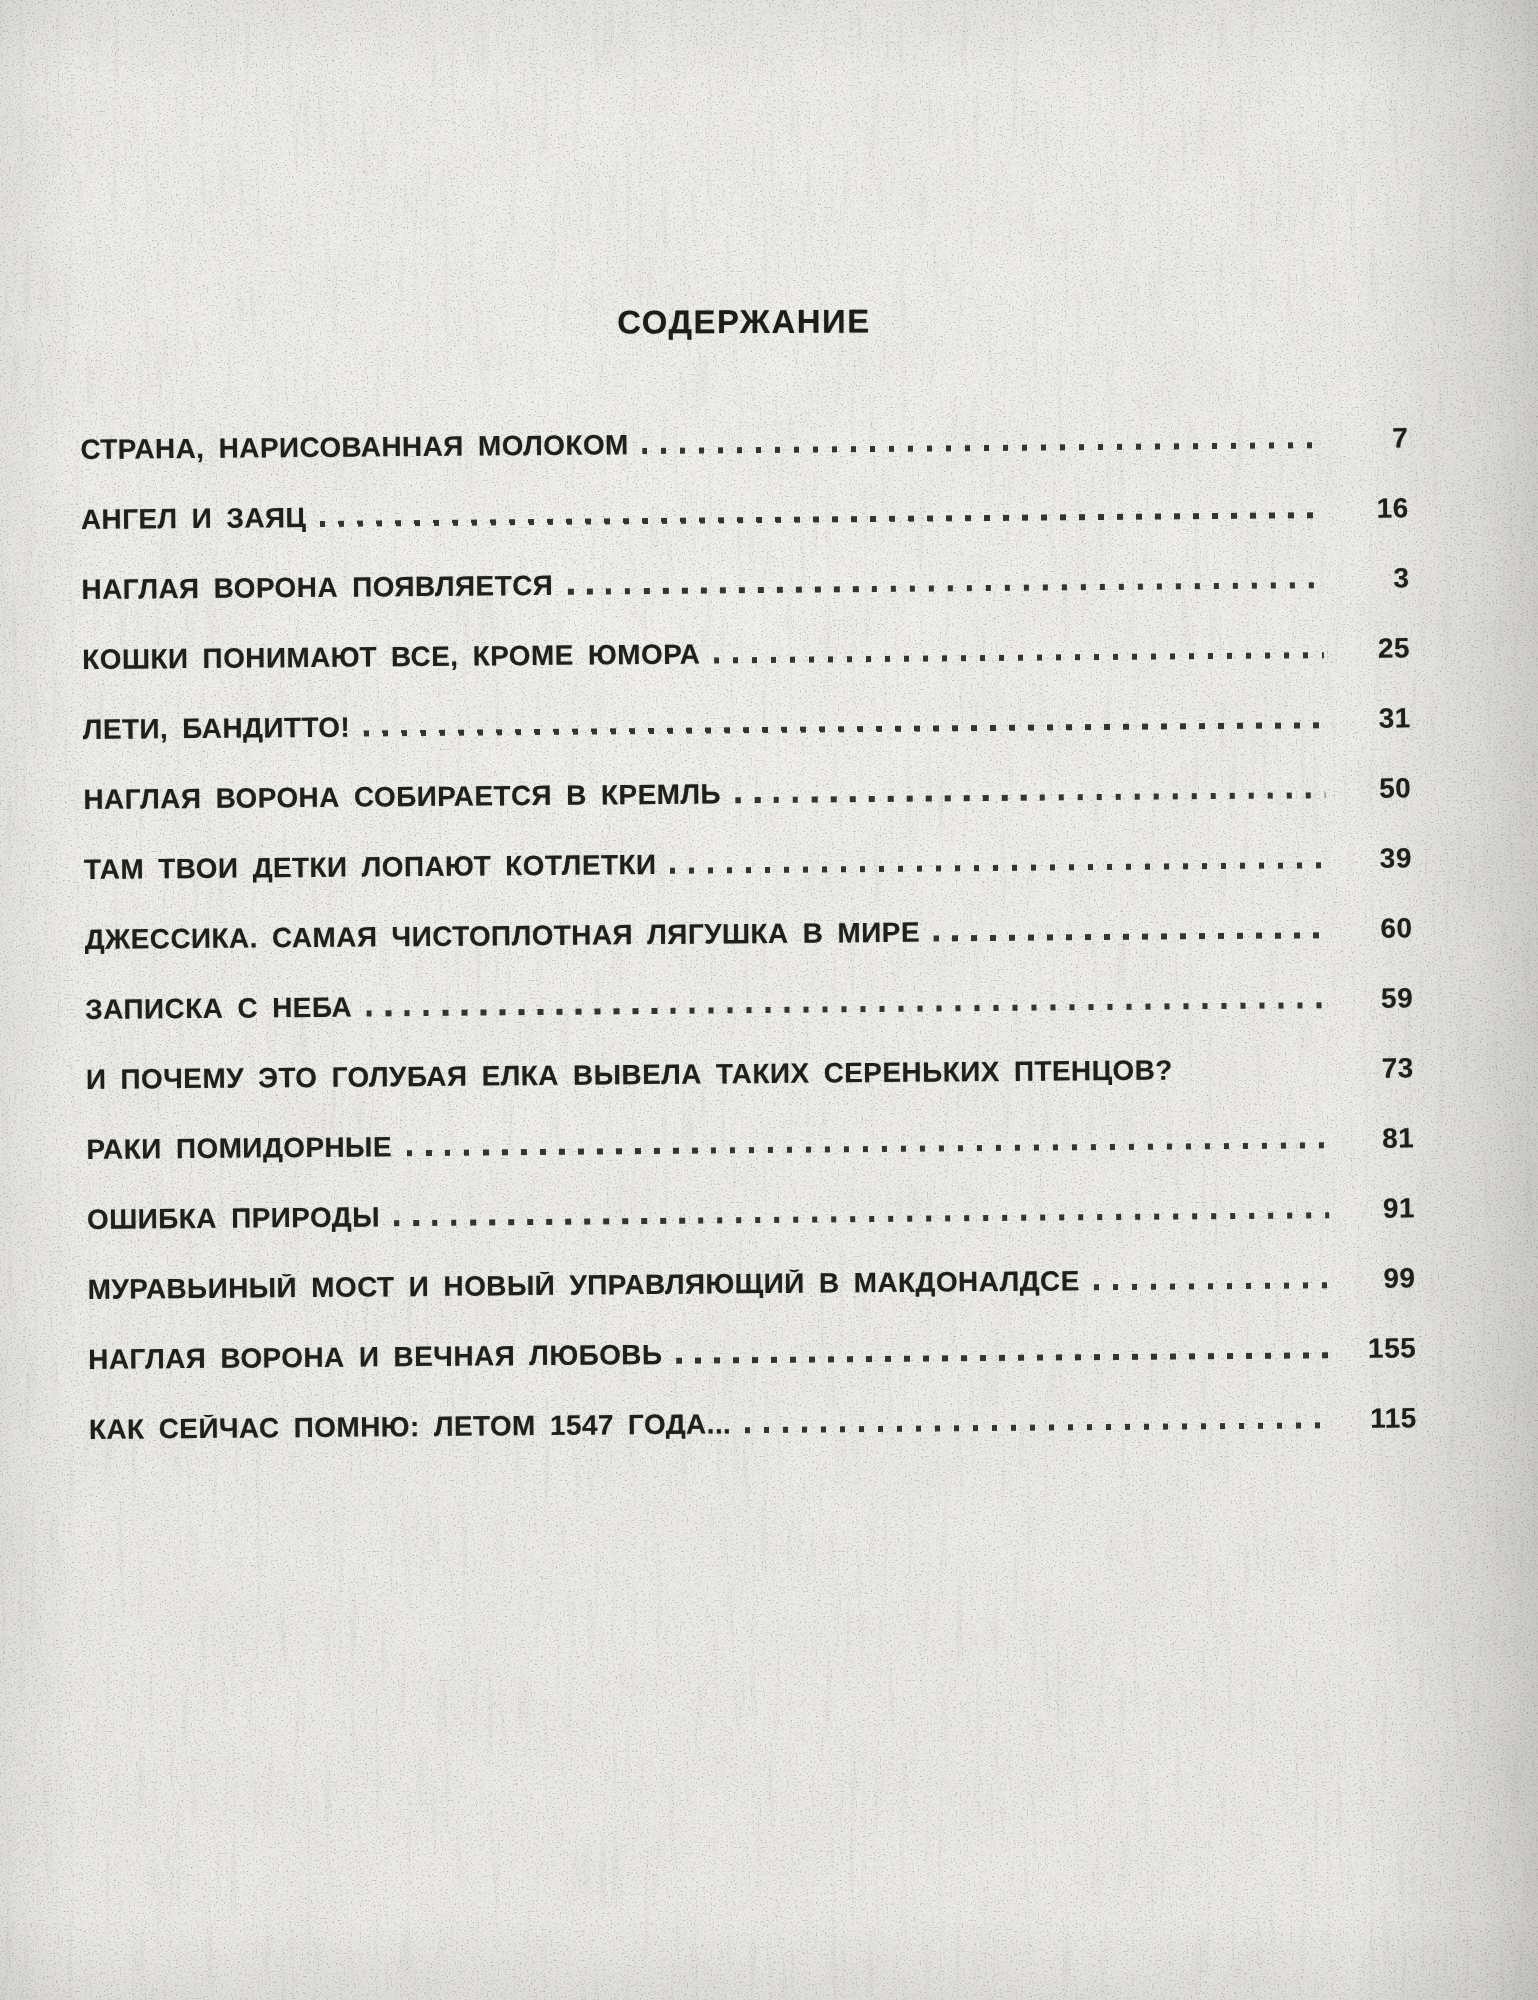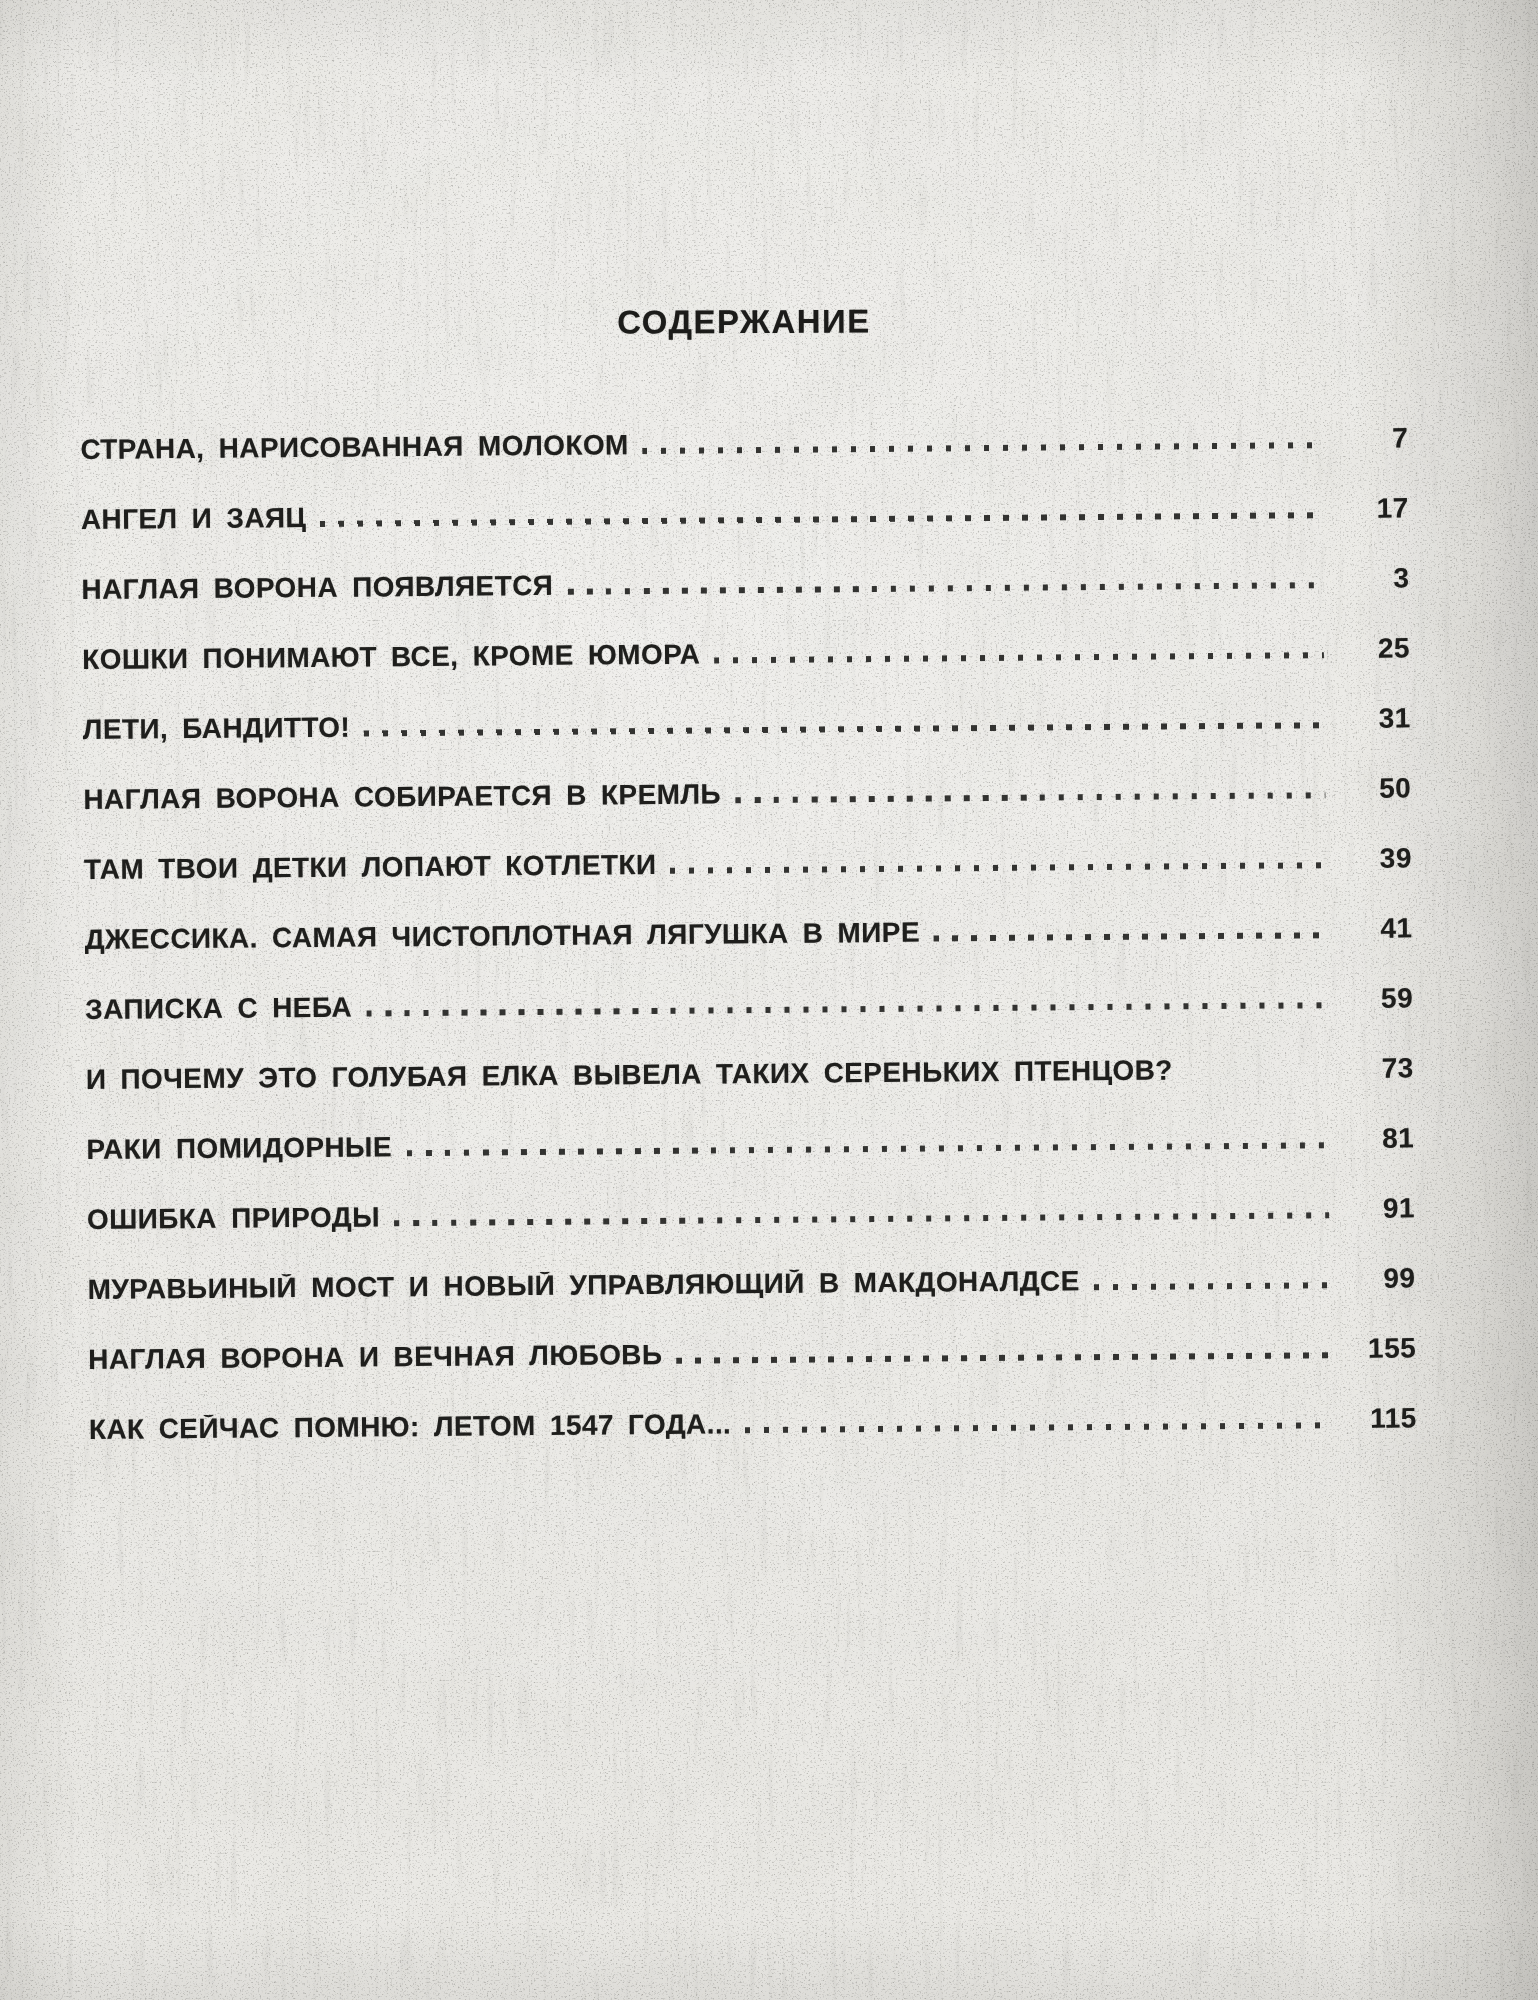--- a/index.html
+++ b/index.html
@@ -99,21 +99,21 @@
   <div class="toc">
   <div class="toc-row">
     <span class="toc-label">СТРАНА, НАРИСОВАННАЯ МОЛОКОМ</span>
     <span class="toc-dots"></span>
     <span class="toc-page">7</span>
   </div>
 
   <div class="toc-row">
     <span class="toc-label">АНГЕЛ И ЗАЯЦ</span>
     <span class="toc-dots"></span>
-    <span class="toc-page">17</span>
+    <span class="toc-page">16</span>
   </div>
 
   <div class="toc-row">
     <span class="toc-label">НАГЛАЯ ВОРОНА ПОЯВЛЯЕТСЯ</span>
     <span class="toc-dots"></span>
     <span class="toc-page">3</span>
   </div>
 
   <div class="toc-row">
     <span class="toc-label">КОШКИ ПОНИМАЮТ ВСЕ, КРОМЕ ЮМОРА</span>
@@ -135,21 +135,21 @@
 
   <div class="toc-row">
     <span class="toc-label">ТАМ ТВОИ ДЕТКИ ЛОПАЮТ КОТЛЕТКИ</span>
     <span class="toc-dots"></span>
     <span class="toc-page">39</span>
   </div>
 
   <div class="toc-row">
     <span class="toc-label">ДЖЕССИКА. САМАЯ ЧИСТОПЛОТНАЯ ЛЯГУШКА В МИРЕ</span>
     <span class="toc-dots"></span>
-    <span class="toc-page">41</span>
+    <span class="toc-page">60</span>
   </div>
 
   <div class="toc-row">
     <span class="toc-label">ЗАПИСКА С НЕБА</span>
     <span class="toc-dots"></span>
     <span class="toc-page">59</span>
   </div>
 
   <div class="toc-row">
     <span class="toc-label">И ПОЧЕМУ ЭТО ГОЛУБАЯ ЕЛКА ВЫВЕЛА ТАКИХ СЕРЕНЬКИХ ПТЕНЦОВ?</span>

